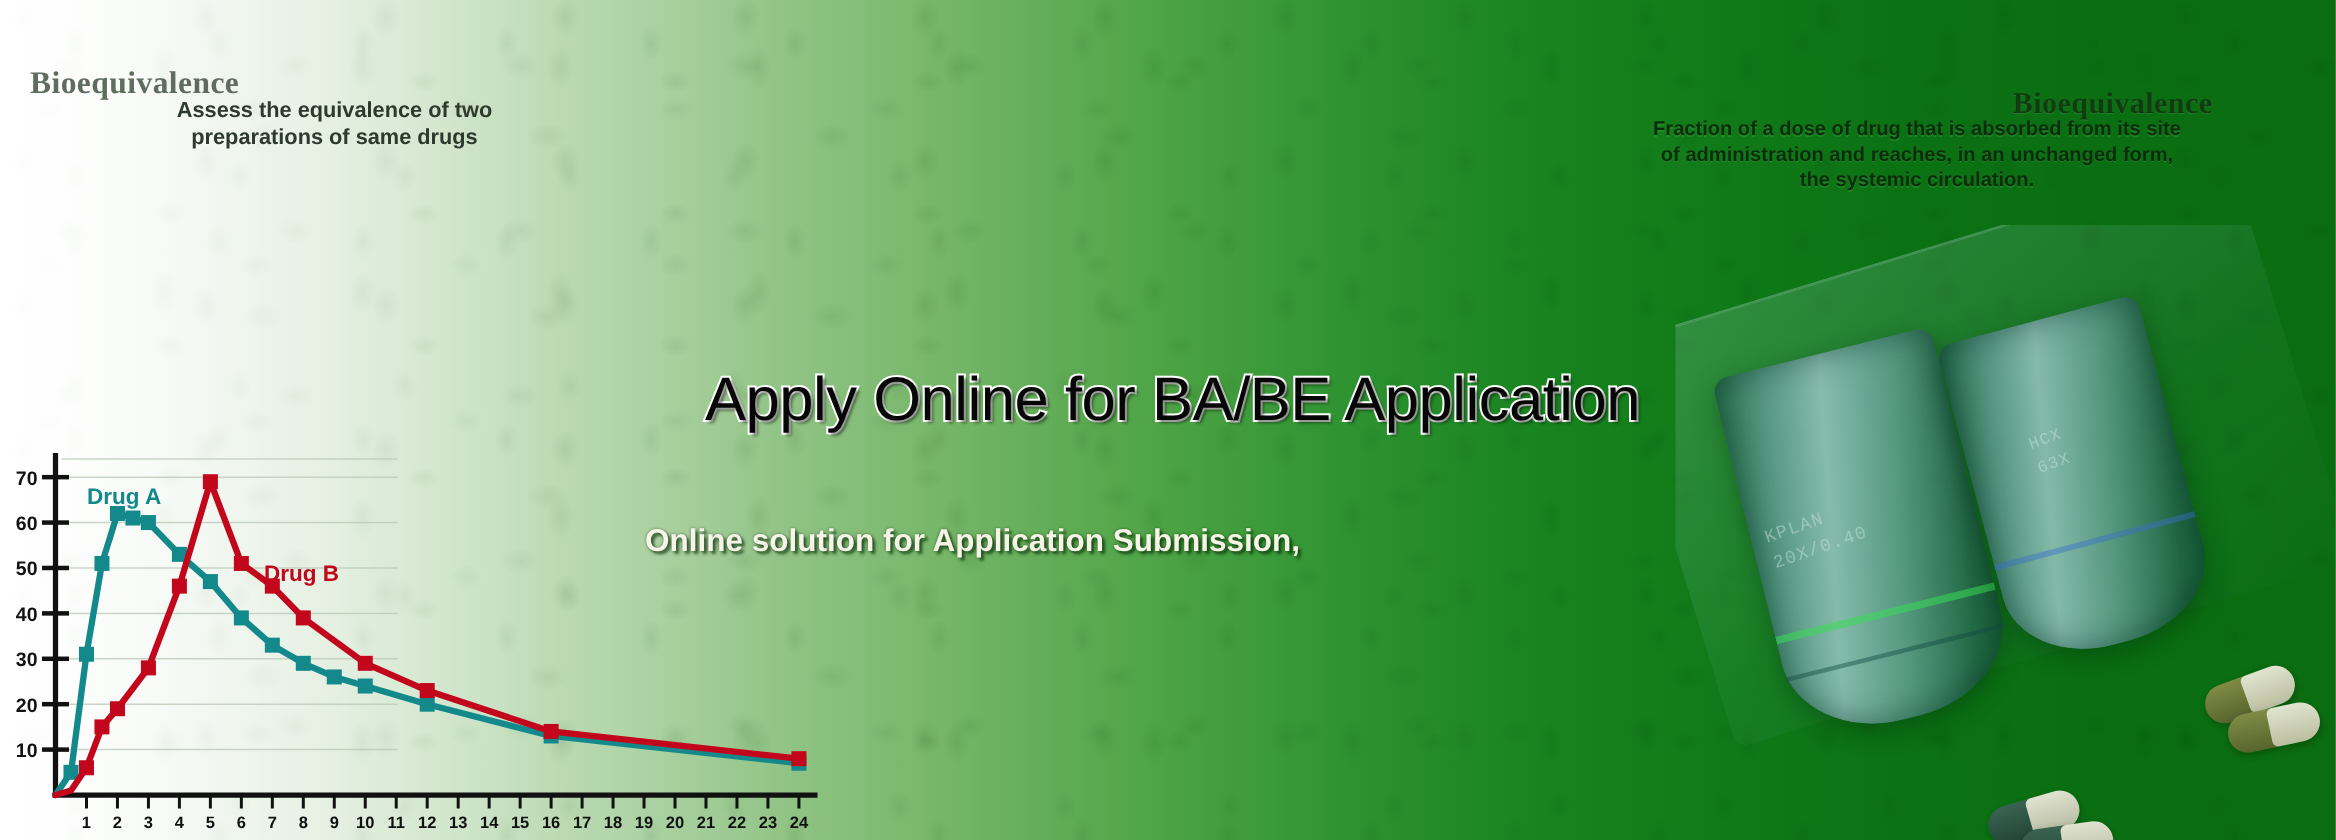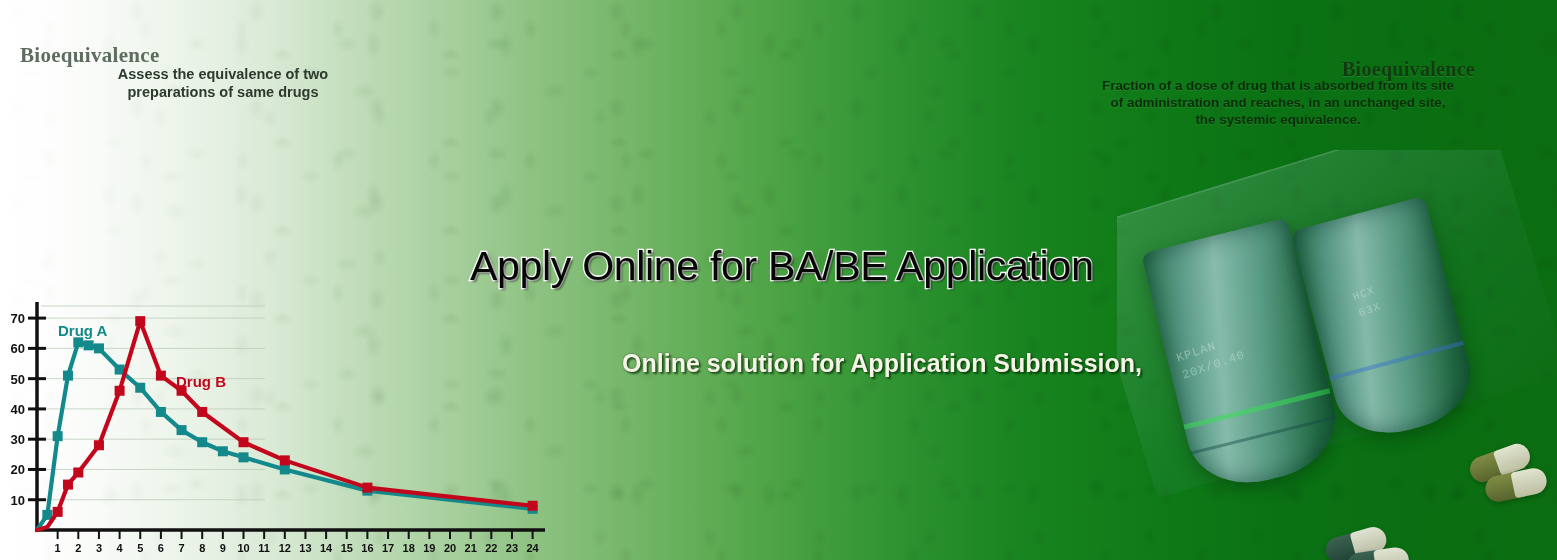--- a/index.html
+++ b/index.html
@@ -78,22 +78,22 @@
   
   #headline{
     position:absolute;left:470px;top:243px;
     font-size:41px;font-weight:normal;color:#060606;
     letter-spacing:-.3px;white-space:nowrap;
     -webkit-text-stroke:2.6px #ffffff;
     paint-order:stroke fill;
     text-shadow:2px 2px 2px rgba(0,0,0,.45);
   }
   #subhead{
-    position:absolute;left:430px;top:347px;width:712px;text-align:right;
-    font-size:25px;font-weight:bold;color:#f6f3e7;line-height:1.3;
+    position:absolute;left:430px;top:347px;width:712px;text-align:left;
+    font-size:21px;font-weight:bold;color:#f6f3e7;line-height:1.3;
     text-shadow:2px 2px 2px rgba(0,40,0,.65), 0 0 2px rgba(0,30,0,.5);
   }
 
   
   #scope{
     position:absolute;right:0;top:150px;width:440px;height:410px;
     overflow:hidden;opacity:.92;pointer-events:none;
   }
   .slide{
     position:absolute;left:-10px;top:10px;width:430px;height:280px;
@@ -190,22 +190,22 @@
 
   <div class="kicker" id="bioeq-title">Bioequivalence</div>
   <div id="bioeq-sub">
     <div>Assess the equivalence of two</div>
     <div>preparations of same drugs</div>
   </div>
 
   <div class="kicker" id="bioav-title">Bioequivalence</div>
   <div id="bioav-sub">
     <div>Fraction of a dose of drug that is absorbed from its site</div>
-    <div>of administration and reaches, in an unchanged site,</div>
-    <div>the systemic equivalence.</div>
+    <div>of administration and reaches, in an unchanged form,</div>
+    <div>the systemic circulation.</div>
   </div>
 
   <div id="headline">Apply Online for BA/BE Application</div>
   <div id="subhead">
     <div>Online solution for Application Submission,</div>
   </div>
 
   <div id="chart">
     <svg id="pk-svg" width="560" height="264" viewBox="0 0 560 264">
         <line x1="41" y1="203.72972972972974" x2="265" y2="203.72972972972974" stroke="#b9c9b6" stroke-width="1" opacity="0.75"></line>

